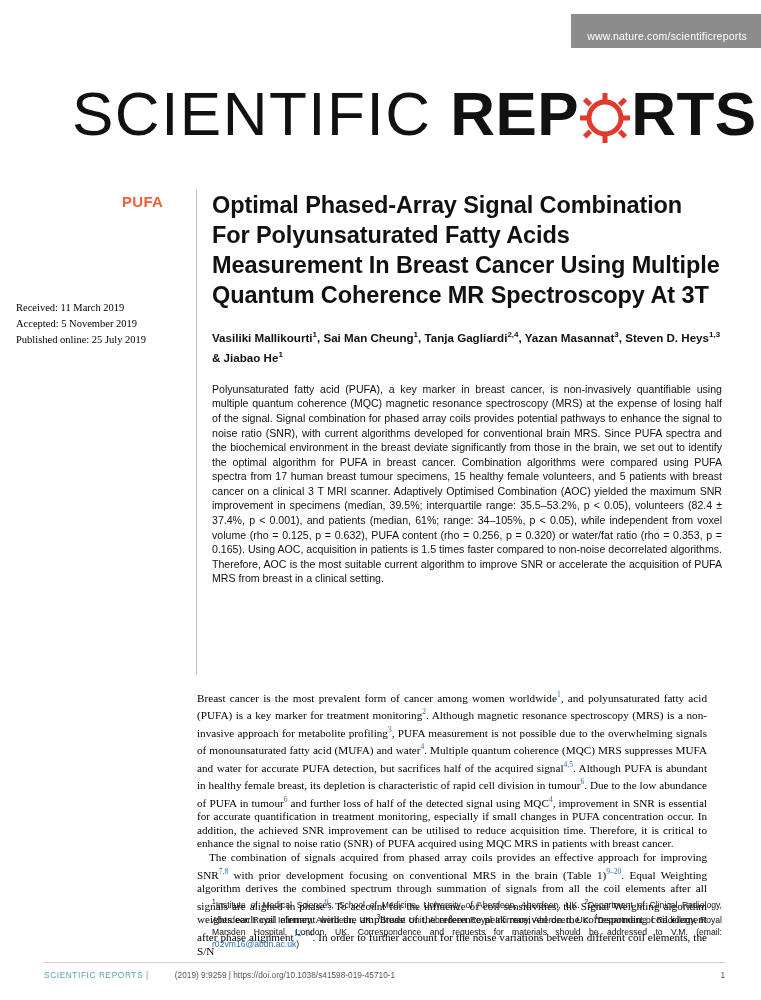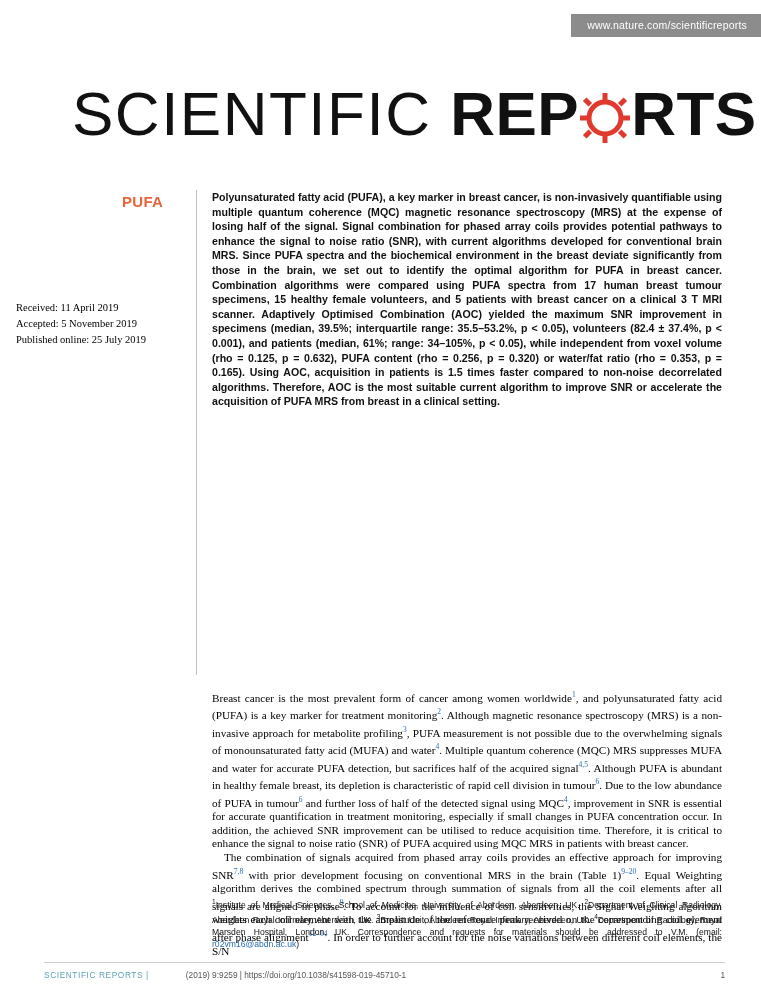--- a/index.html
+++ b/index.html
@@ -16,21 +16,21 @@
 
   
   .url-bar {
     position: absolute;
     top: 14px;
     right: 0;
     background: #8c8c8c;
     color: #ffffff;
     font-size: 10.5px;
     letter-spacing: .2px;
-    padding: 5px 14px 6px 16px;
+    padding: 16px 14px 6px 16px;
     font-family: "Liberation Sans", sans-serif;
   }
 
   
   .masthead {
     position: absolute;
     top: 78px;
     left: 44px;
     right: 36px;
     height: 72px;
@@ -110,27 +110,27 @@
     margin: 0 0 16px 0;
     color: #111;
   }
   .authors sup { font-size: 8px; font-weight: 700; }
   .abstract {
     font-size: 10.6px;
     line-height: 14.6px;
     text-align: justify;
     margin: 0;
     color: #111;
-    font-weight: 700;
+    font-weight: 400;
   }
 
   
   .body-block {
     position: absolute;
-    left: 212px;
+    left: 197px;
     top: 688px;
     width: 510px;
     font-family: "Liberation Serif", serif;
     font-size: 11.2px;
     line-height: 13.7px;
     text-align: justify;
     color: #000;
   }
   .body-block p { margin: 0; }
   .body-block p + p { text-indent: 12px; }
@@ -163,21 +163,20 @@
   }
   .footer {
     position: absolute;
     left: 44px;
     right: 36px;
     top: 970px;
     font-size: 8.3px;
     color: #7a7a7a;
     display: flex;
     align-items: baseline;
-    gap: 11px;
   }
   .footer .brand { color: #5aa0b4; letter-spacing: .6px; }
   .footer .cite { margin-left: 6px; color: #555; padding-left: 20px; }
   .footer .pageno { margin-left: auto; color: #555; }
 </style>
 </head>
 <body>
 
 <div class="url-bar">
   <span>www.nature.com/scientificreports</span>
@@ -201,26 +200,28 @@
       </g>
     </svg></span><span class="bold">RTS</span>
   </div>
 </div>
 
 <div class="open-label">PUFA</div>
 
 <div class="vrule"></div>
 
 <div class="meta">
-  <div>Received: 11 April 2019</div>
+  <div>Received: 11 March 2019</div>
   <div>Accepted: 5 November 2019</div>
   <div>Published online: 25 July 2019</div>
 </div>
 
 <div class="main">
+  <h1 class="paper-title">Optimal Phased-Array Signal Combination For Polyunsaturated Fatty Acids Measurement In Breast Cancer Using Multiple Quantum Coherence MR Spectroscopy At 3T</h1>
+  <div class="authors">Vasiliki Mallikourti<sup>1</sup>, Sai Man Cheung<sup>1</sup>, Tanja Gagliardi<sup>2,4</sup>, Yazan Masannat<sup>3</sup>, Steven D. Heys<sup>1,3</sup> &amp; Jiabao He<sup>1</sup></div>
   <div class="abstract">Polyunsaturated fatty acid (PUFA), a key marker in breast cancer, is non-invasively quantifiable using multiple quantum coherence (MQC) magnetic resonance spectroscopy (MRS) at the expense of losing half of the signal. Signal combination for phased array coils provides potential pathways to enhance the signal to noise ratio (SNR), with current algorithms developed for conventional brain MRS. Since PUFA spectra and the biochemical environment in the breast deviate significantly from those in the brain, we set out to identify the optimal algorithm for PUFA in breast cancer. Combination algorithms were compared using PUFA spectra from 17 human breast tumour specimens, 15 healthy female volunteers, and 5 patients with breast cancer on a clinical 3 T MRI scanner. Adaptively Optimised Combination (AOC) yielded the maximum SNR improvement in specimens (median, 39.5%; interquartile range: 35.5–53.2%, p &lt; 0.05), volunteers (82.4 ± 37.4%, p &lt; 0.001), and patients (median, 61%; range: 34–105%, p &lt; 0.05), while independent from voxel volume (rho = 0.125, p = 0.632), PUFA content (rho = 0.256, p = 0.320) or water/fat ratio (rho = 0.353, p = 0.165). Using AOC, acquisition in patients is 1.5 times faster compared to non-noise decorrelated algorithms. Therefore, AOC is the most suitable current algorithm to improve SNR or accelerate the acquisition of PUFA MRS from breast in a clinical setting.</div>
 </div>
 
 <div class="body-block">
   <p>Breast cancer is the most prevalent form of cancer among women worldwide<sup class="link">1</sup>, and polyunsaturated fatty acid (PUFA) is a key marker for treatment monitoring<sup class="link">2</sup>. Although magnetic resonance spectroscopy (MRS) is a non-invasive approach for metabolite profiling<sup class="link">3</sup>, PUFA measurement is not possible due to the overwhelming signals of monounsaturated fatty acid (MUFA) and water<sup class="link">4</sup>. Multiple quantum coherence (MQC) MRS suppresses MUFA and water for accurate PUFA detection, but sacrifices half of the acquired signal<sup class="link">4,5</sup>. Although PUFA is abundant in healthy female breast, its depletion is characteristic of rapid cell division in tumour<sup class="link">6</sup>. Due to the low abundance of PUFA in tumour<sup class="link">6</sup> and further loss of half of the detected signal using MQC<sup class="link">4</sup>, improvement in SNR is essential for accurate quantification in treatment monitoring, especially if small changes in PUFA concentration occur. In addition, the achieved SNR improvement can be utilised to reduce acquisition time. Therefore, it is critical to enhance the signal to noise ratio (SNR) of PUFA acquired using MQC MRS in patients with breast cancer.</p>
   <p>The combination of signals acquired from phased array coils provides an effective approach for improving SNR<sup class="link">7,8</sup> with prior development focusing on conventional MRS in the brain (Table 1)<sup class="link">9–20</sup>. Equal Weighting algorithm derives the combined spectrum through summation of signals from all the coil elements after all signals are aligned in phase<sup class="link">9</sup>. To account for the influence of coil sensitivities, the Signal Weighting algorithm weights each coil element with the amplitude of the reference peak received on the corresponding coil element after phase alignment<sup class="link">12–14</sup>. In order to further account for the noise variations between different coil elements, the S/N</p>
 </div>
 
 <div class="affil"><sup>1</sup>Institute of Medical Sciences, School of Medicine, University of Aberdeen, Aberdeen, UK. <sup>2</sup>Department of Clinical Radiology, Aberdeen Royal Infirmary, Aberdeen, UK. <sup>3</sup>Breast Unit, Aberdeen Royal Infirmary, Aberdeen, UK. <sup>4</sup>Department of Radiology, Royal Marsden Hospital, London, UK. Correspondence and requests for materials should be addressed to V.M. (email: <span class="email">r02vm16@abdn.ac.uk</span>)</div>
 

